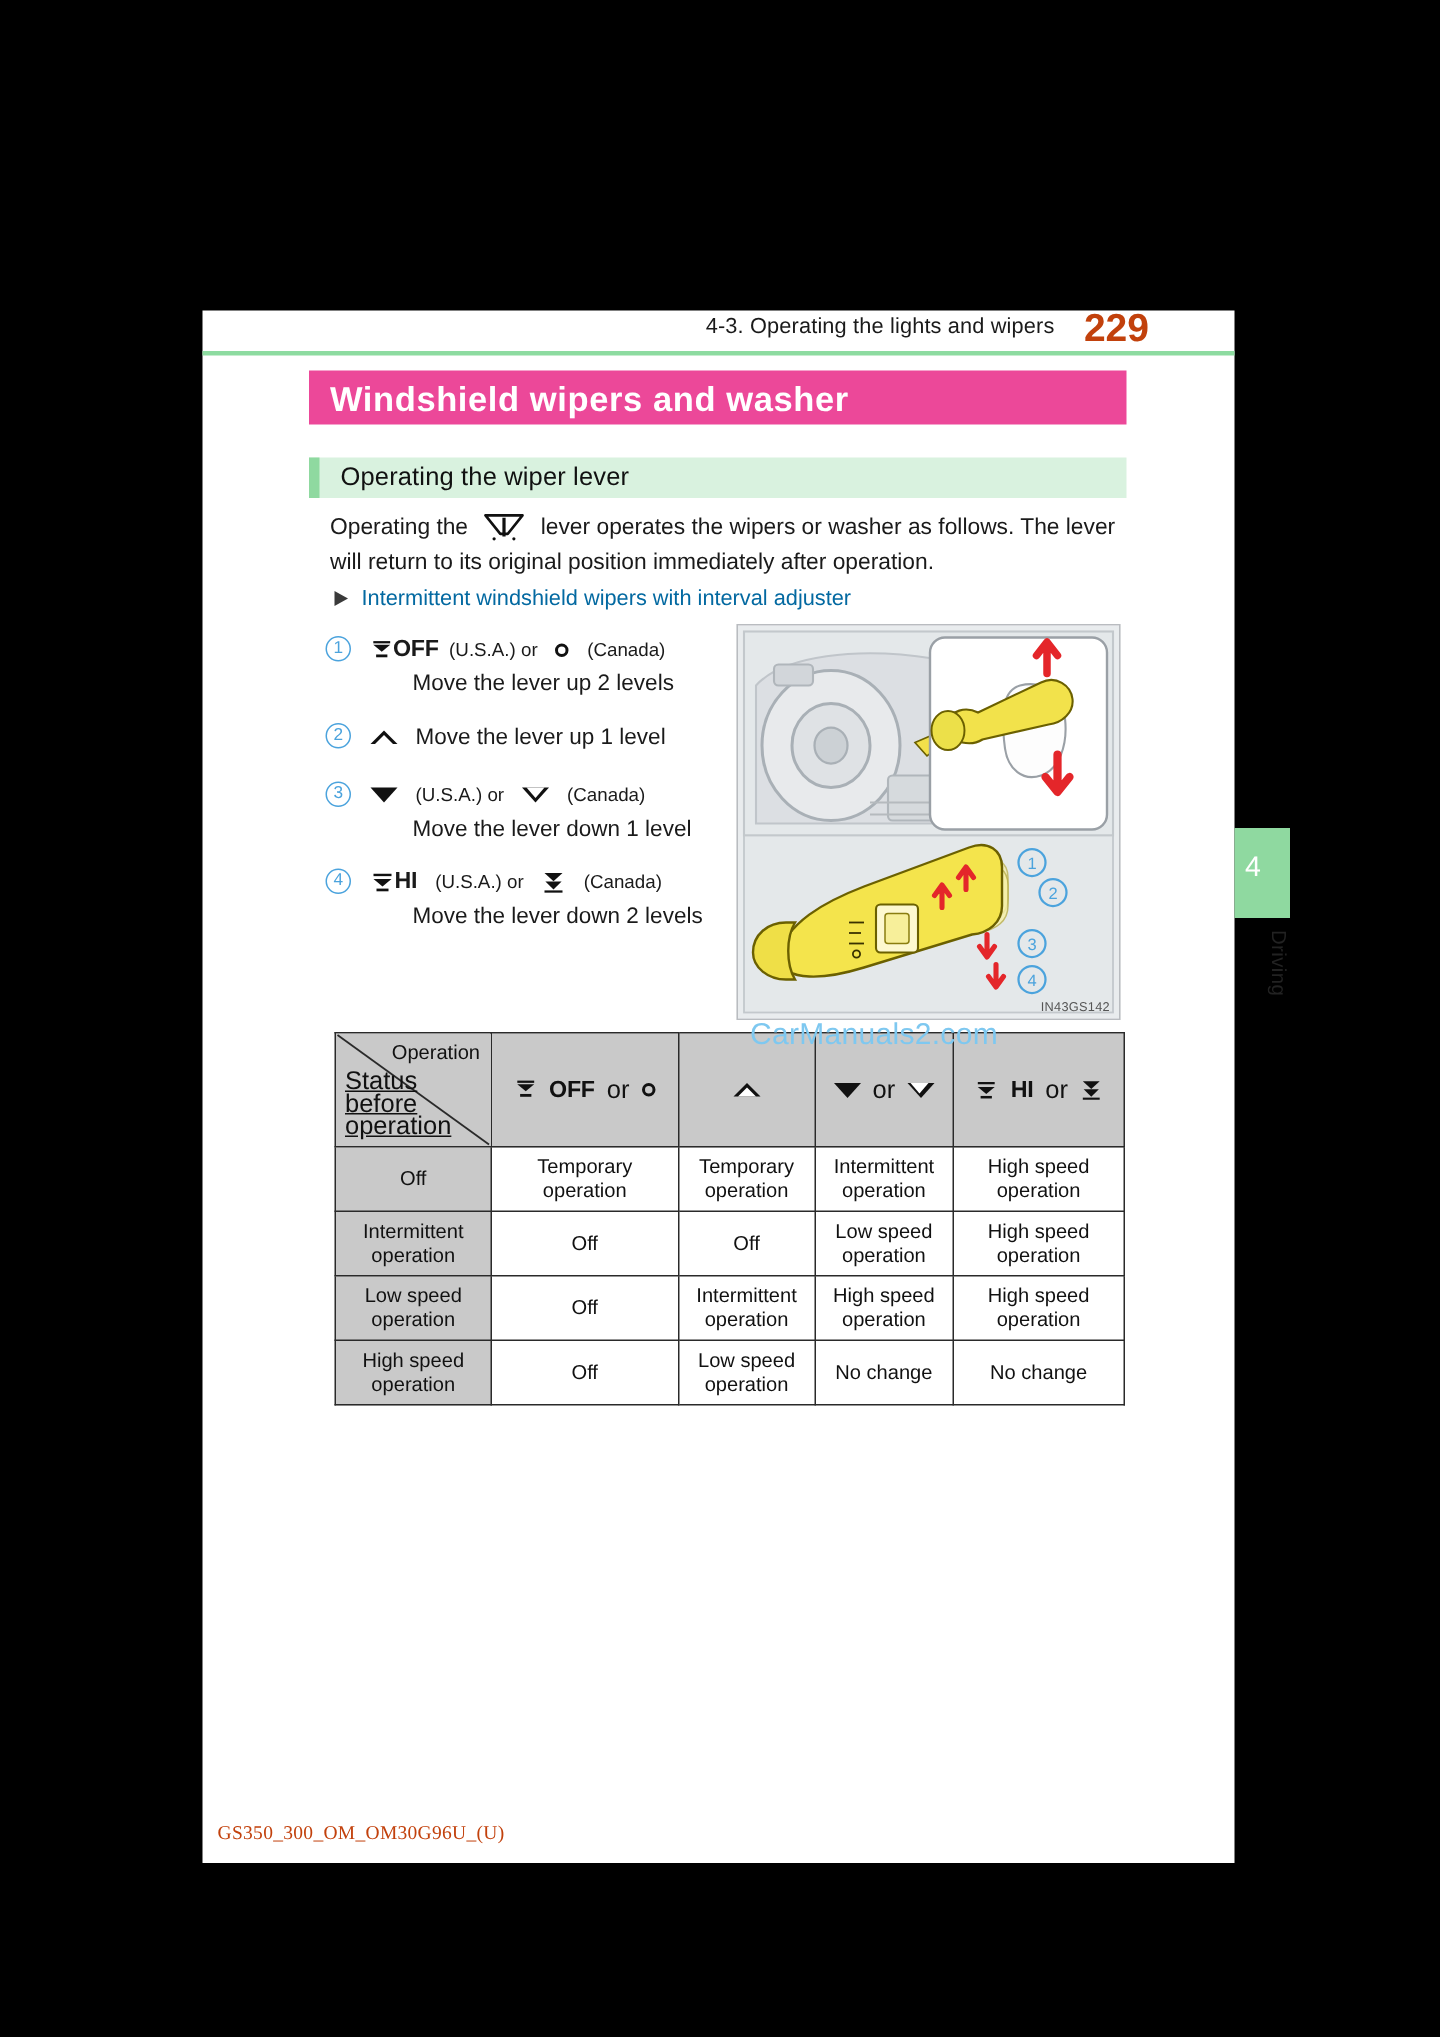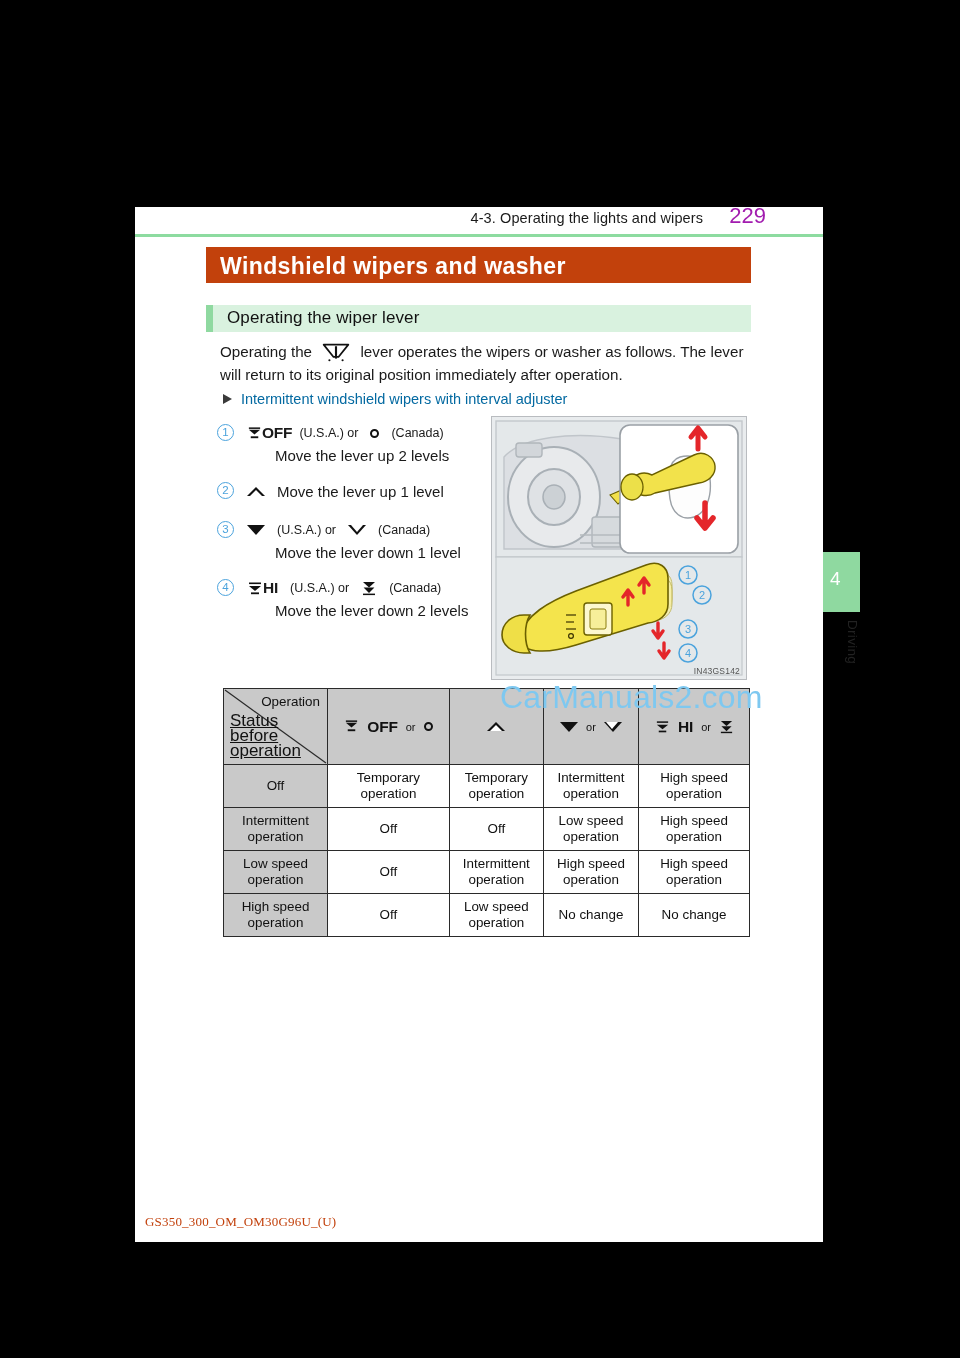--- a/index.html
+++ b/index.html
@@ -23,32 +23,32 @@
   .runhead {
     position: absolute; left: 0; top: 0; width: 688px; height: 30px;
   }
   .runhead-text {
     position: absolute; right: 120px; top: 3px;
     font-size: 14.5px; color: #1a1a1a; letter-spacing: .1px;
     white-space: nowrap;
   }
   .runhead-page {
     position: absolute; right: 57px; top: -4px;
-    font-size: 22px; font-weight: normal; color: #a21caf;
+    font-size: 26px; font-weight: bold; color: #c2410c;
   }
   .runhead-rule {
     position: absolute; left: 0; top: 27px; width: 688px; height: 3px;
     background: #8ddba0;
   }
 
   
   .banner {
     position: absolute; left: 71px; top: 40px;
     width: 545px; height: 36px;
-    background: #c2410c;
+    background: #ec4899;
   }
   .banner-title {
     position: absolute; left: 14px; top: 6px;
     font-size: 23px; font-weight: bold; color: #ffffff;
     letter-spacing: .4px;
   }
 
   
   .subbar {
     position: absolute; left: 71px; top: 98px;
@@ -185,26 +185,26 @@
     font-size: 13.4px; color: #111;
   }
   .corner-st {
     position: absolute; left: 6px; bottom: 6px;
     font-size: 17px; color: #111; text-align: left; line-height: 15px; text-decoration: underline;
   }
   .hdr-inner {
     display: flex; align-items: center; justify-content: center;
     gap: 8px; white-space: nowrap;
   }
-  .or { font-size: 11px; }
+  .or { font-size: 17px; }
 
   
   .wm {
     position: absolute; left: 365px; top: 472px;
-    font-size: 32px; color: #7ec8f0; font-weight: normal;
+    font-size: 20px; color: #7ec8f0; font-weight: normal;
     letter-spacing: .2px; pointer-events: none;
     font-family: "Liberation Sans", sans-serif;
   }
 
   
   .footer {
     position: absolute; left: 10px; bottom: 12px;
     font-size: 13px; color: #c2410c; letter-spacing: .2px; font-family: Liberation Serif, serif;
   }
 

